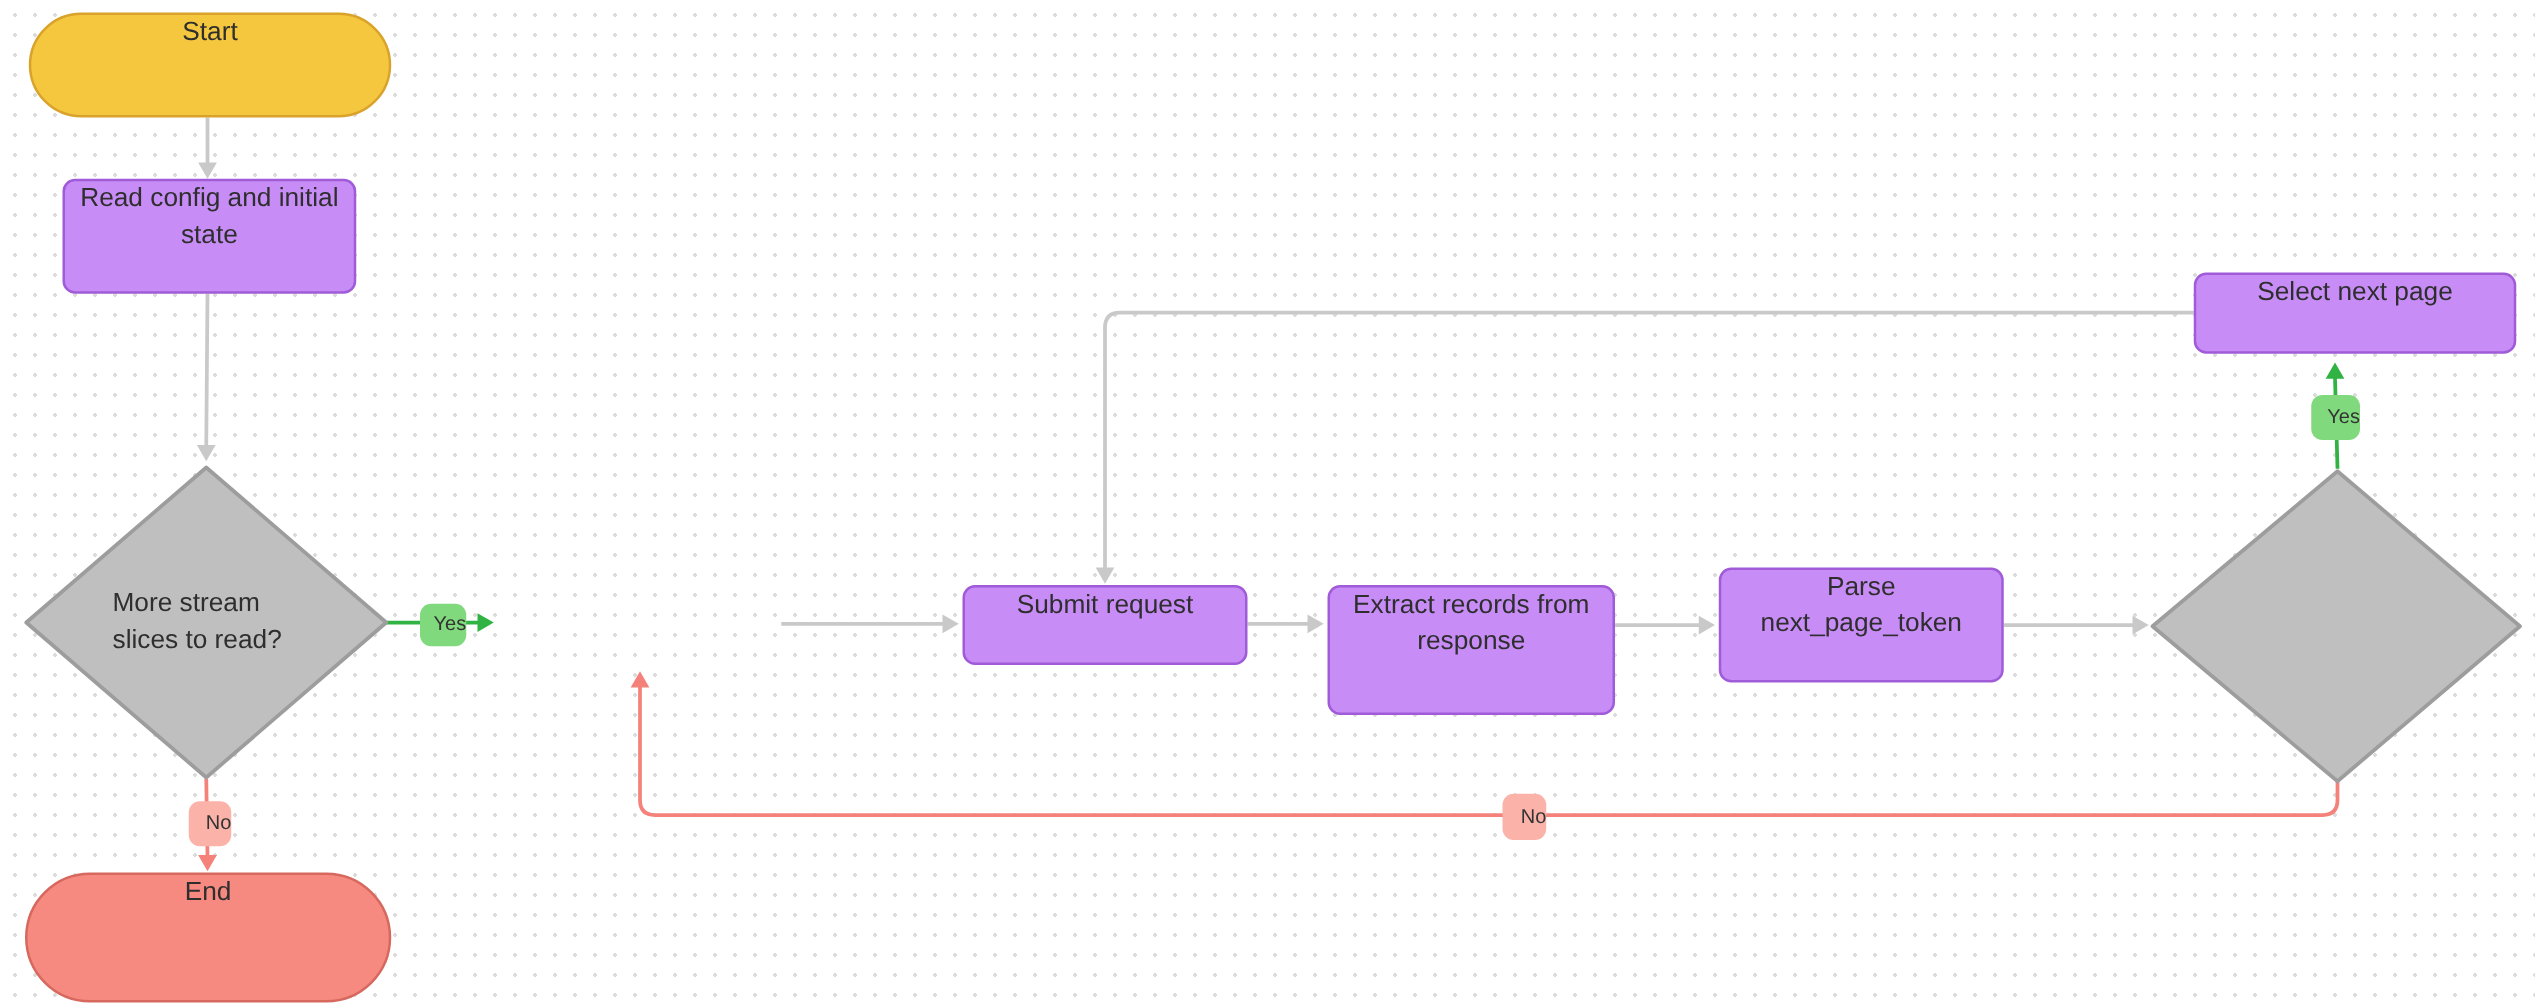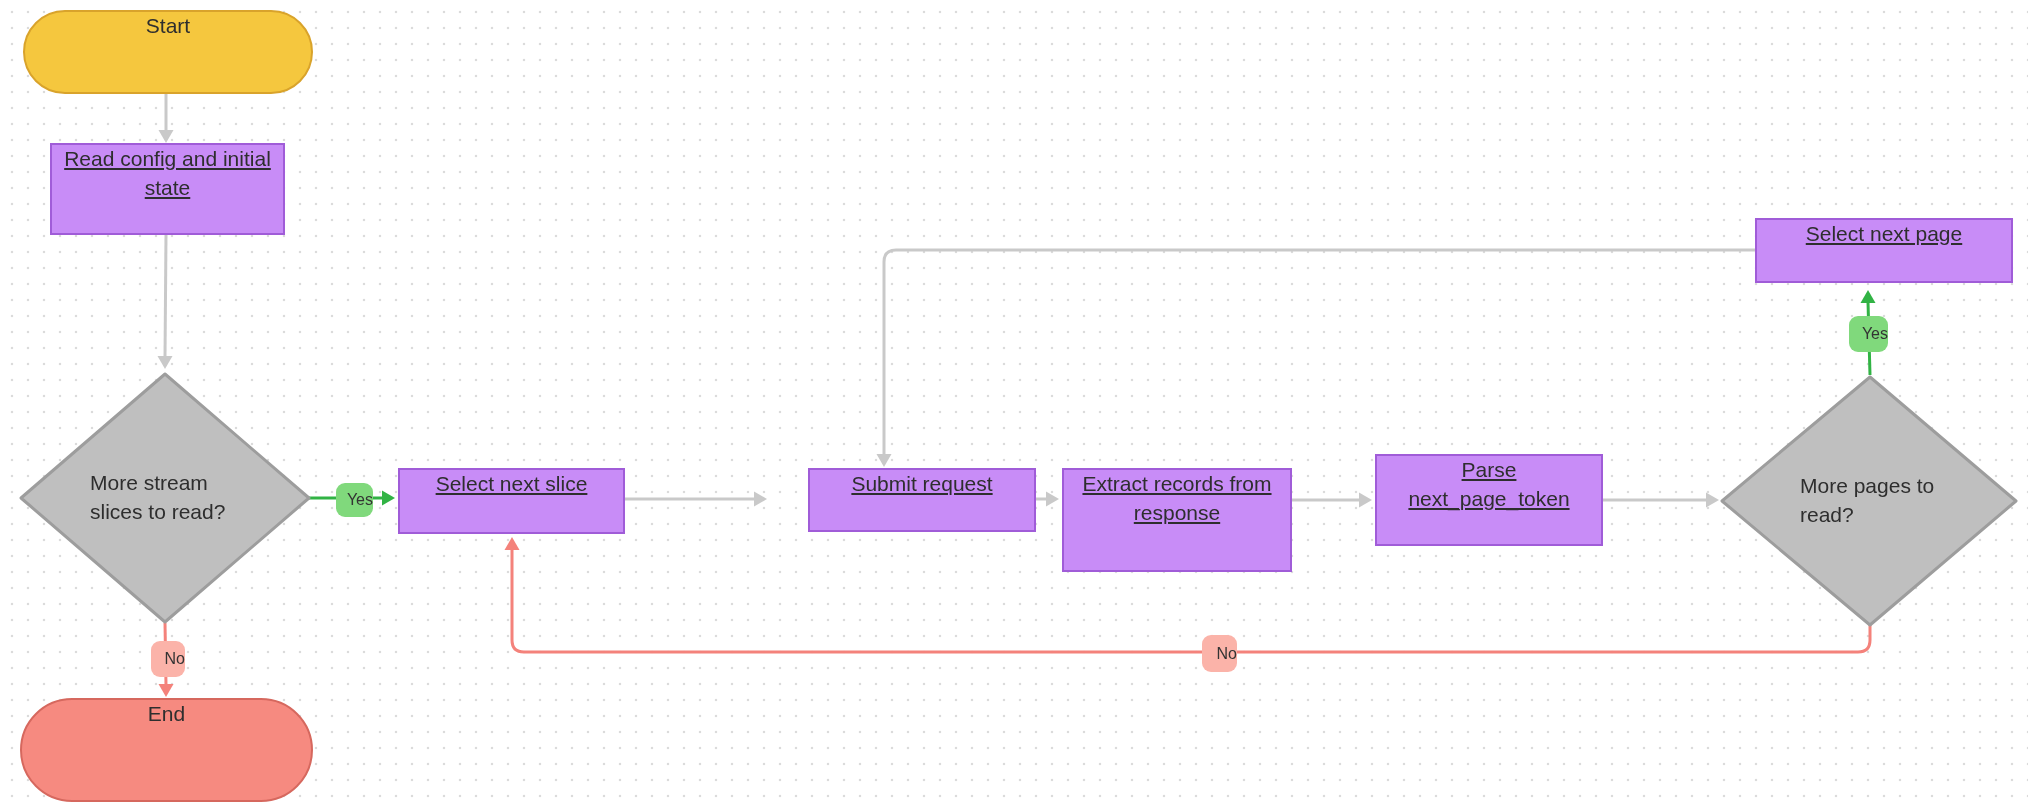--- a/index.html
+++ b/index.html
@@ -14,21 +14,21 @@
   .wire-green{stroke:var(--wire-green);}
   .wire-pink{stroke:var(--wire-pink);}
   .head-gray{fill:var(--wire-gray);stroke:none;}
   .head-green{fill:var(--wire-green);stroke:none;}
   .head-pink{fill:var(--wire-pink);stroke:none;}
   .diamond{fill:var(--decision-fill);stroke:var(--decision-border);stroke-width:3;stroke-linejoin:round;}
   .node{
     position:absolute;z-index:2;display:flex;align-items:flex-start;justify-content:center;
     text-align:center;color:#2e2e2e;font-size:21px;line-height:1.38;box-sizing:border-box;
   }
-  .proc{background:var(--process-fill);border:2.5px solid var(--process-border);border-radius:0;text-decoration:underline;}
+  .proc{background:var(--process-fill);border:2.5px solid var(--process-border);border-radius:10px;}
   .stadium{border-radius:999px;}
   .start-node{background:var(--terminal-start-fill);border:2.5px solid var(--terminal-start-border);}
   .end-node{background:var(--terminal-end-fill);border:2.5px solid var(--terminal-end-border);}
   .dlabel{position:absolute;z-index:2;display:flex;align-items:center;justify-content:center;
     color:#2e2e2e;font-size:21px;line-height:1.38;}
   .badge{
     position:absolute;z-index:3;display:flex;align-items:center;justify-content:flex-end;
     font-size:16px;font-weight:500;color:#333333;border-radius:9px;
   }
   .badge-yes{background:var(--badge-yes-fill);}
@@ -105,39 +105,33 @@
   </div>
 
   <div class="node proc" style="left:50px;top:143px;width:235px;height:92px;padding:0 4px;">
     <span>Read config and initial state</span>
   </div>
 
   <div class="dlabel" style="left:90px;top:450px;width:150px;height:96px;">
     <span>More stream slices to read?</span>
   </div>
 
-  <div class="node proc" style="left:398px;top:468px;width:227px;height:66px;">
-    <span>Select next slice</span>
-  </div>
 
-  <div class="node proc" style="left:808px;top:468px;width:228px;height:64px;">
+  <div class="node proc" style="left:770px;top:468px;width:228px;height:64px;">
     <span>Submit request</span>
   </div>
 
   <div class="node proc" style="left:1062px;top:468px;width:230px;height:104px;padding:0 14px;">
     <span>Extract records from response</span>
   </div>
 
   <div class="node proc" style="left:1375px;top:454px;width:228px;height:92px;padding:0 26px;">
     <span>Parse next_page_token</span>
   </div>
 
-  <div class="dlabel" style="left:1800px;top:452px;width:140px;height:98px;">
-    <span>More pages to read?</span>
-  </div>
 
   <div class="node proc" style="left:1755px;top:218px;width:258px;height:65px;">
     <span>Select next page</span>
   </div>
 
   <div class="node stadium end-node" style="left:20px;top:698px;width:293px;height:104px;">
     <span>End</span>
   </div>
 
   <div class="badge badge-yes" style="left:336px;top:483px;width:37px;height:34px;">

